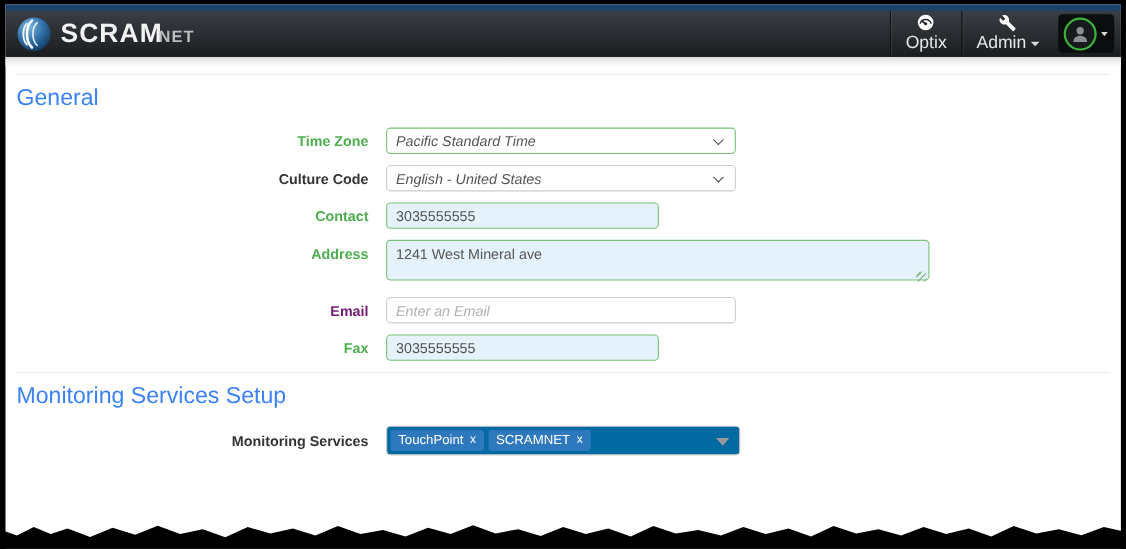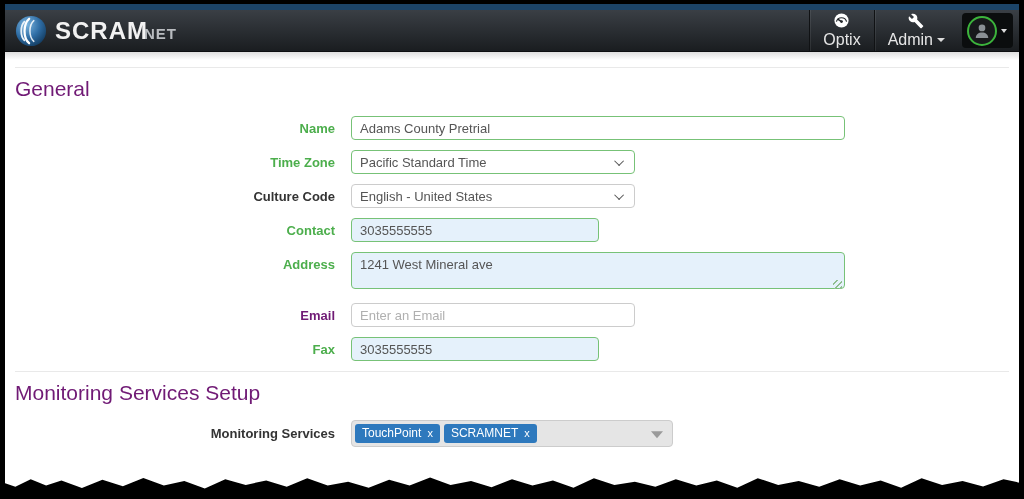--- a/index.html
+++ b/index.html
@@ -23,48 +23,48 @@
 
   .header-shadow { height:8px; background:linear-gradient(#dedede, #ffffff); }
 
   
   .content { padding:0 10px; }
   .title-row { display:flex; align-items:center; justify-content:space-between; margin-top:14px; }
   h1.page-title { font-size:27px; font-weight:400; color:#cbcbcb; }
   .back-link { color:#337ab7; font-size:13px; text-decoration:none; cursor:pointer; }
   .back-link .chevs { font-weight:bold; margin-right:2px; }
   hr.rule { border:none; border-top:1px solid #e9e9e9; margin:7px 0 9px; }
-  h2.section-h { font-size:21px; font-weight:400; color:#701a75; margin:2px 0 15px; }
+  h2.section-h { font-size:21px; font-weight:400; color:#3b82f6; margin:2px 0 15px; }
 
   .form-row { display:flex; align-items:center; margin-bottom:10px; }
   .form-row.top { align-items:flex-start; }
   .form-row.top .f-label { padding-top:5px; }
   .f-label { width:320px; text-align:right; margin-right:16px; font-size:13px; font-weight:bold; }
   .lbl-green { color:#4cae4c; }
   .lbl-dark { color:#333; }
   .lbl-gray { color:#701a75; }
 
   .ctl { height:24px; border-radius:4px; font-size:13px; color:#555; font-family:"Liberation Sans", sans-serif; padding:0 8px; background:#fff; outline:none; }
   .b-green { border:1px solid #77c277; }
   .b-gray { border:1px solid #ccc; }
   .bg-blue { background:#e5f1fb; }
   .w-lg { width:494px; }
-  .w-md { width:284px; }
+  .w-md { width:318px;font-style:italic; }
   .w-sm { width:248px; }
 
   .sel { display:flex; align-items:center; justify-content:space-between; cursor:pointer; }
   .sel .chev { width:7px; height:7px; border-left:1.6px solid #555; border-bottom:1.6px solid #555; transform:rotate(-45deg) translateY(-2px); margin-right:2px; }
 
   .ta-wrap { position:relative; display:inline-block; }
   textarea.ctl { height:37px; padding:4px 8px; resize:none; line-height:1.3; }
   .grip { position:absolute; right:3px; bottom:4px; width:9px; height:9px; background:repeating-linear-gradient(135deg, transparent 0 2.5px, #8fbd8f 2.5px 4px); cursor:nwse-resize; }
 
   input::placeholder { color:#b0b0b0; }
 
-  .ms-box { position:relative; width:322px; min-height:27px; border:1px solid #ccc; border-radius:4px; padding:2px 26px 2px 3px; display:flex; align-items:center; gap:4px; cursor:pointer; background:#e5e5e5; }
+  .ms-box { position:relative; width:322px; min-height:27px; border:1px solid #ccc; border-radius:4px; padding:2px 26px 2px 3px; display:flex; align-items:center; gap:4px; cursor:pointer; background:#0369a1; }
   .ms-caret { position:absolute; right:9px; top:50%; transform:translateY(-40%); width:0; height:0; border-left:6px solid transparent; border-right:6px solid transparent; border-top:7px solid #9a9a9a; }
   .tag { display:inline-flex; align-items:center; background:#2e79bd; color:#fff; font-size:12px; border-radius:3px; padding:2px 7px; line-height:1.3; white-space:nowrap; }
   .tag .x { margin-left:6px; font-size:11px; cursor:pointer; }
 
   .section-hr { margin-top:18px; }
 
   
   .torn { position:absolute; left:0; right:0; bottom:0; height:32px; background:#000;
     clip-path:polygon(0% 100%,0% 45%,1.5% 62%,3% 38%,4.5% 58%,6% 42%,8% 66%,10% 40%,12% 60%,14% 34%,16% 58%,18% 44%,20% 67%,22% 38%,24% 56%,26% 42%,28% 62%,30% 35%,32% 58%,34% 46%,36% 65%,38% 40%,40% 58%,42% 33%,44% 56%,46% 44%,48% 63%,50% 38%,52% 58%,54% 42%,56% 65%,58% 35%,60% 56%,62% 46%,64% 62%,66% 38%,68% 58%,70% 42%,72% 65%,74% 35%,76% 56%,78% 44%,80% 62%,82% 38%,84% 58%,86% 42%,88% 65%,90% 35%,92% 56%,94% 44%,96% 61%,98% 38%,100% 52%,100% 100%); }
 </style>
@@ -125,24 +125,20 @@
         </div>
       </div>
     </div>
     <div class="header-shadow"></div>
 
     <div class="content">
       <hr class="rule">
 
       <h2 class="section-h">General</h2>
 
-      <div class="form-row">
-        <label class="f-label lbl-green">Name</label>
-        <input class="ctl b-green w-lg" type="text" value="Adams County Pretrial" style="">
-      </div>
 
       <div class="form-row">
         <label class="f-label lbl-green">Time Zone</label>
         <div class="ctl sel b-green w-md">
           <span>Pacific Standard Time</span>
           <span class="chev"></span>
         </div>
       </div>
 
       <div class="form-row">

